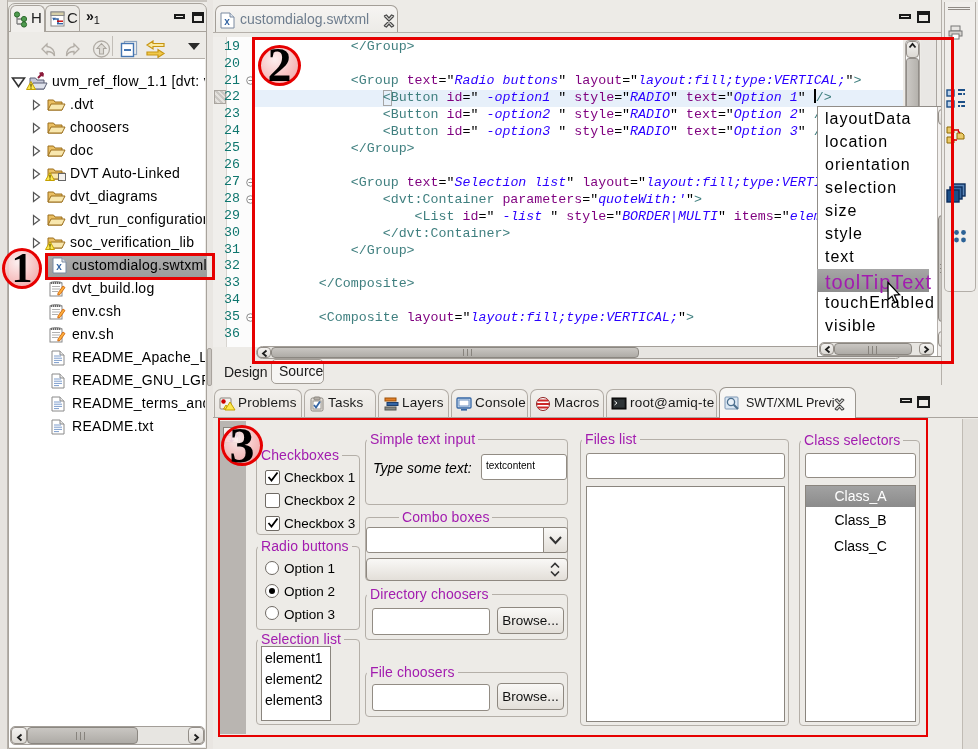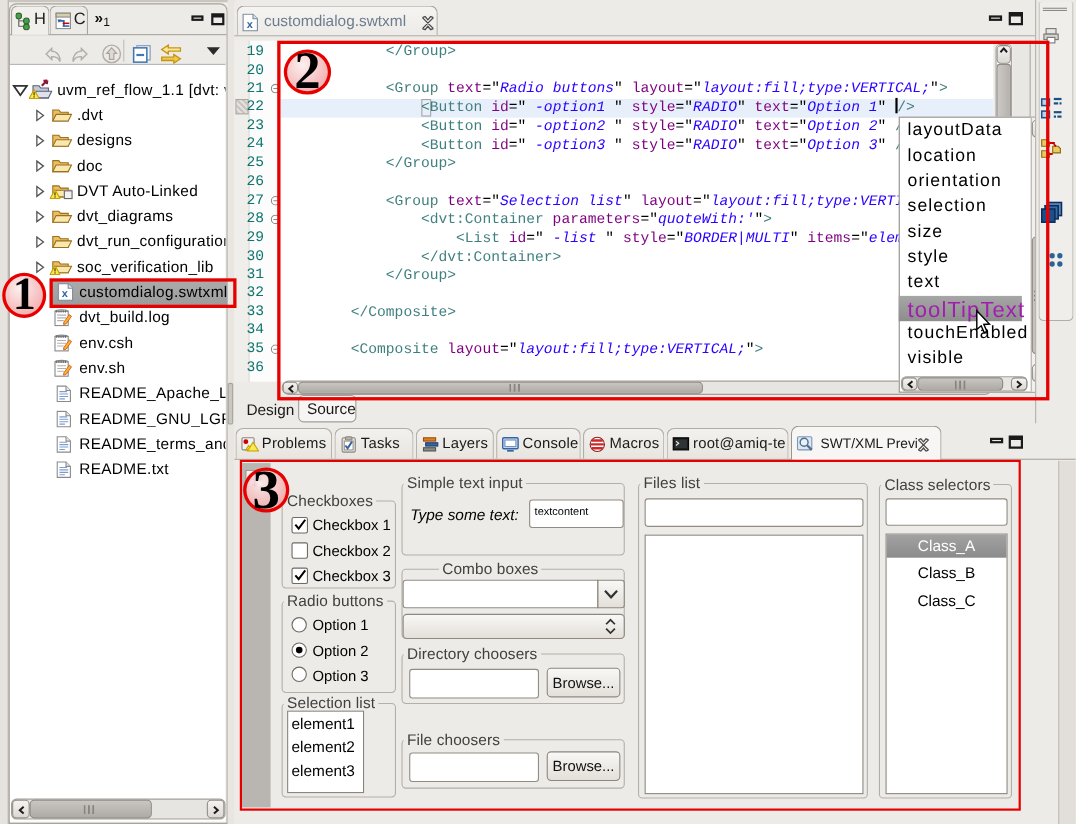--- a/index.html
+++ b/index.html
@@ -1,21 +1,21 @@
 <!DOCTYPE html>
 <html><head>
 <meta charset="utf-8">
 <style>
 * {margin:0; padding:0; box-sizing:border-box;}
 html,body {width:978px; height:749px; overflow:hidden;}
 body {position:relative; background:#edebe7; font-family:"Liberation Sans",sans-serif; font-size:14px; color:#000;}
 .abs {position:absolute;}
 .mono {font-family:"Liberation Mono",monospace;}
 .grp {position:absolute; border:1px solid #b4afa8; border-radius:4px;}
-.glab {position:absolute; background:#edebe7; padding:0 3px; font-size:14px; letter-spacing:0.1px; color:#404040; line-height:16px; white-space:nowrap;text-align:right;}
+.glab {position:absolute; background:#edebe7; padding:0 3px; font-size:14px; letter-spacing:0.1px; color:#a21caf; line-height:16px; white-space:nowrap;text-align:right;}
 .field {position:absolute; background:#fff; border:1px solid #928c84; border-radius:3px;}
 .btn {position:absolute; background:linear-gradient(#f9f8f6,#e3dfd9); border:1px solid #8e8880; border-radius:4px; text-align:center; font-size:13.5px; color:#111;}
 .redbox {position:absolute; border:3px solid #e60000; z-index:40;}
 .circ {position:absolute; border:3px solid #e60000; border-radius:50%; z-index:41;
   background:radial-gradient(circle at 38% 32%, rgba(252,238,238,0.92), rgba(246,190,190,0.92) 55%, rgba(238,152,152,0.93));
   text-align:center; font-family:"Liberation Serif",serif; font-weight:bold; color:#000;}
 .trow {position:absolute; white-space:nowrap; font-size:14px; letter-spacing:0.3px; color:#000;}
 .sbtrack {position:absolute; background:#e7e5e1; border:1px solid #a39e98; border-radius:5px;}
 .sbthumb {position:absolute; background:linear-gradient(#c9c6c2,#aeaba6); border:1px solid #8b8781; border-radius:4px;}
 .sbthumbv {position:absolute; background:linear-gradient(90deg,#c9c6c2,#aeaba6); border:1px solid #8b8781; border-radius:4px;}
@@ -113,21 +113,21 @@
 <path d="M1 13 L4 7 L18 7 L15 13 Z" fill="#f8e7ae" stroke="#9c6f1d" stroke-width="1"></path>
 </svg>
 <div class="trow" style="left:70px;top:96px;width:135px;overflow:hidden;">.dvt</div>
 <svg class="abs" style="left:32px;top:122px;" width="9" height="12">
       <path d="M1.5 1.5 L7.5 6 L1.5 10.5 Z" fill="#fff" stroke="#555" stroke-width="1.2"></path>
     </svg>
 <svg class="abs" style="left:47px;top:120px;" width="19" height="15" viewBox="0 0 19 15">
 <path d="M1 3 L1 13 L15 13 L15 5 L8 5 L6.5 3 Z" fill="#eabf63" stroke="#9c6f1d" stroke-width="1"></path>
 <path d="M1 13 L4 7 L18 7 L15 13 Z" fill="#f8e7ae" stroke="#9c6f1d" stroke-width="1"></path>
 </svg>
-<div class="trow" style="left:70px;top:119px;width:135px;overflow:hidden;">designs</div>
+<div class="trow" style="left:70px;top:119px;width:135px;overflow:hidden;">choosers</div>
 <svg class="abs" style="left:32px;top:145px;" width="9" height="12">
       <path d="M1.5 1.5 L7.5 6 L1.5 10.5 Z" fill="#fff" stroke="#555" stroke-width="1.2"></path>
     </svg>
 <svg class="abs" style="left:47px;top:143px;" width="19" height="15" viewBox="0 0 19 15">
 <path d="M1 3 L1 13 L15 13 L15 5 L8 5 L6.5 3 Z" fill="#eabf63" stroke="#9c6f1d" stroke-width="1"></path>
 <path d="M1 13 L4 7 L18 7 L15 13 Z" fill="#f8e7ae" stroke="#9c6f1d" stroke-width="1"></path>
 </svg>
 <div class="trow" style="left:70px;top:142px;width:135px;overflow:hidden;">doc</div>
 <svg class="abs" style="left:32px;top:168px;" width="9" height="12">
       <path d="M1.5 1.5 L7.5 6 L1.5 10.5 Z" fill="#fff" stroke="#555" stroke-width="1.2"></path>

